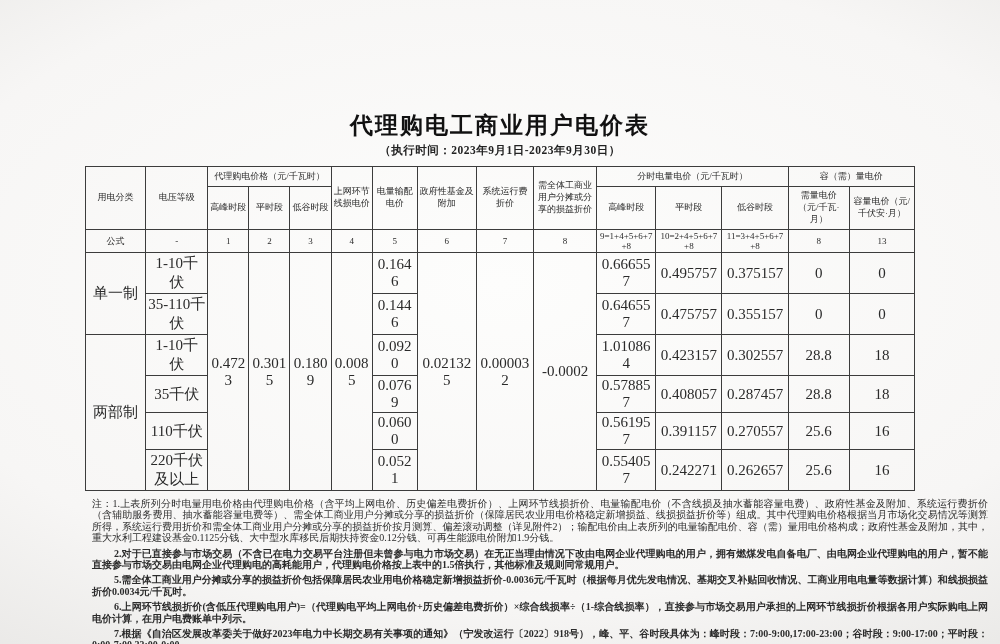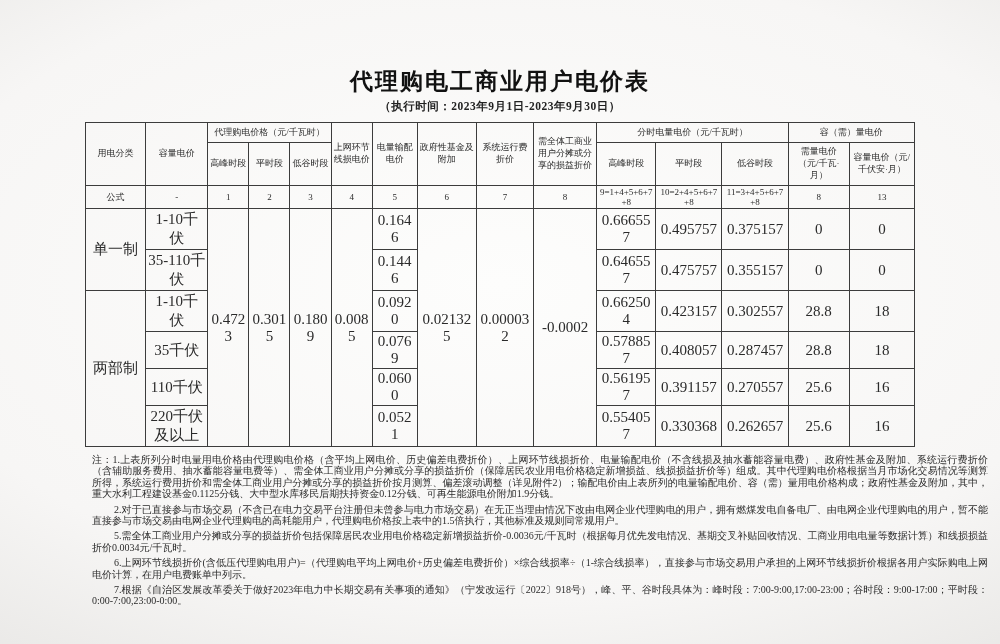--- a/index.html
+++ b/index.html
@@ -6,21 +6,21 @@
   body{
     width:1000px;height:644px;overflow:hidden;
     font-family:"Liberation Serif","DejaVu Serif",serif;
     color:#1c1c1c;
     background:#bfbfbf;
   }
   .photo{
     position:relative;width:1000px;height:644px;
     background:radial-gradient(115% 95% at 50% 44%, #fdfdfc 0%, #f7f6f5 52%, #e9e8e6 76%, #c2c1c0 100%);
   }
-  .sheet{position:absolute;inset:0;padding-top:66px;box-sizing:border-box;}
+  .sheet{position:absolute;inset:0;padding-top:110px;box-sizing:border-box;}
   h1.title{
     margin:0;text-align:center;
     font-family:"Liberation Sans","DejaVu Sans",sans-serif;
     font-size:23px;font-weight:bold;letter-spacing:2px;color:#111;
   }
   .subtitle{
     text-align:center;font-size:11.5px;font-weight:bold;
     letter-spacing:.5px;margin-top:2px;color:#222;
   }
   table.price{
@@ -39,21 +39,21 @@
   tr.h-sub th{height:40px;}
   tr.formula-row td{height:20px;font-size:9px;}
   tbody tr.data-row td{height:30px;font-size:15px;}
   td.grp{font-size:9.5px;}
   .notes{
     margin:7px 8px 0 88px;
     font-size:10px;line-height:11.4px;
     text-align:justify;color:#2b2b2b;
   }
   .notes p{margin:4px;}
-  .notes p.indented{text-indent:2.2em;}
+  .notes p.indented{text-indent:2.2em;font-weight:bold;}
 </style>
 </head>
 <body>
 
 <div class="photo">
   <div class="sheet">
 
     <h1 class="title">代理购电工商业用户电价表</h1>
     <div class="subtitle">（执行时间：2023年9月1日-2023年9月30日）</div>
 
@@ -71,21 +71,21 @@
           <col style="width:63px">
         <col style="width:59px">
           <col style="width:66px">
           <col style="width:66px">
         <col style="width:61px">
           <col style="width:65px">
       </colgroup>
       <thead>
         <tr class="h-group">
           <th rowspan="2">用电分类</th>
-          <th rowspan="2">容量电价</th>
+          <th rowspan="2">电压等级</th>
           <th colspan="3">代理购电价格（元/千瓦时）</th>
           <th rowspan="2">上网环节线损电价</th>
           <th rowspan="2">电量输配电价</th>
           <th rowspan="2">政府性基金及附加</th>
           <th rowspan="2">系统运行费折价</th>
           <th rowspan="2">需全体工商业用户分摊或分享的损益折价</th>
           <th colspan="3">分时电量电价（元/千瓦时）</th>
           <th colspan="2">容（需）量电价</th>
         </tr>
         <tr class="h-sub">
@@ -143,21 +143,21 @@
           <td>0.475757</td>
           <td>0.355157</td>
           <td>0</td>
           <td>0</td>
         </tr>
 
         <tr class="data-row">
           <td class="grp" rowspan="4">两部制</td>
           <td>1-10千伏</td>
           <td>0.0920</td>
-          <td>0.662504</td>
+          <td>1.010864</td>
           <td>0.423157</td>
           <td>0.302557</td>
           <td>28.8</td>
           <td>18</td>
         </tr>
 
         <tr class="data-row">
           <td>35千伏</td>
           <td>0.0769</td>
           <td>0.578857</td>
@@ -174,21 +174,21 @@
           <td>0.391157</td>
           <td>0.270557</td>
           <td>25.6</td>
           <td>16</td>
         </tr>
 
         <tr class="data-row">
           <td>220千伏及以上</td>
           <td>0.0521</td>
           <td>0.554057</td>
-          <td>0.330368</td>
+          <td>0.242271</td>
           <td>0.262657</td>
           <td>25.6</td>
           <td>16</td>
         </tr>
       </tbody>
     </table>
 
     <div class="notes">
       <p>注：1.上表所列分时电量用电价格由代理购电价格（含平均上网电价、历史偏差电费折价）、上网环节线损折价、电量输配电价（不含线损及抽水蓄能容量电费）、政府性基金及附加、系统运行费折价（含辅助服务费用、抽水蓄能容量电费等）、需全体工商业用户分摊或分享的损益折价（保障居民农业用电价格稳定新增损益、线损损益折价等）组成。其中代理购电价格根据当月市场化交易情况等测算所得，系统运行费用折价和需全体工商业用户分摊或分享的损益折价按月测算、偏差滚动调整（详见附件2）；输配电价由上表所列的电量输配电价、容（需）量用电价格构成；政府性基金及附加，其中，重大水利工程建设基金0.1125分钱、大中型水库移民后期扶持资金0.12分钱、可再生能源电价附加1.9分钱。</p>
       <p class="indented">2.对于已直接参与市场交易（不含已在电力交易平台注册但未曾参与电力市场交易）在无正当理由情况下改由电网企业代理购电的用户，拥有燃煤发电自备电厂、由电网企业代理购电的用户，暂不能直接参与市场交易由电网企业代理购电的高耗能用户，代理购电价格按上表中的1.5倍执行，其他标准及规则同常规用户。</p>

